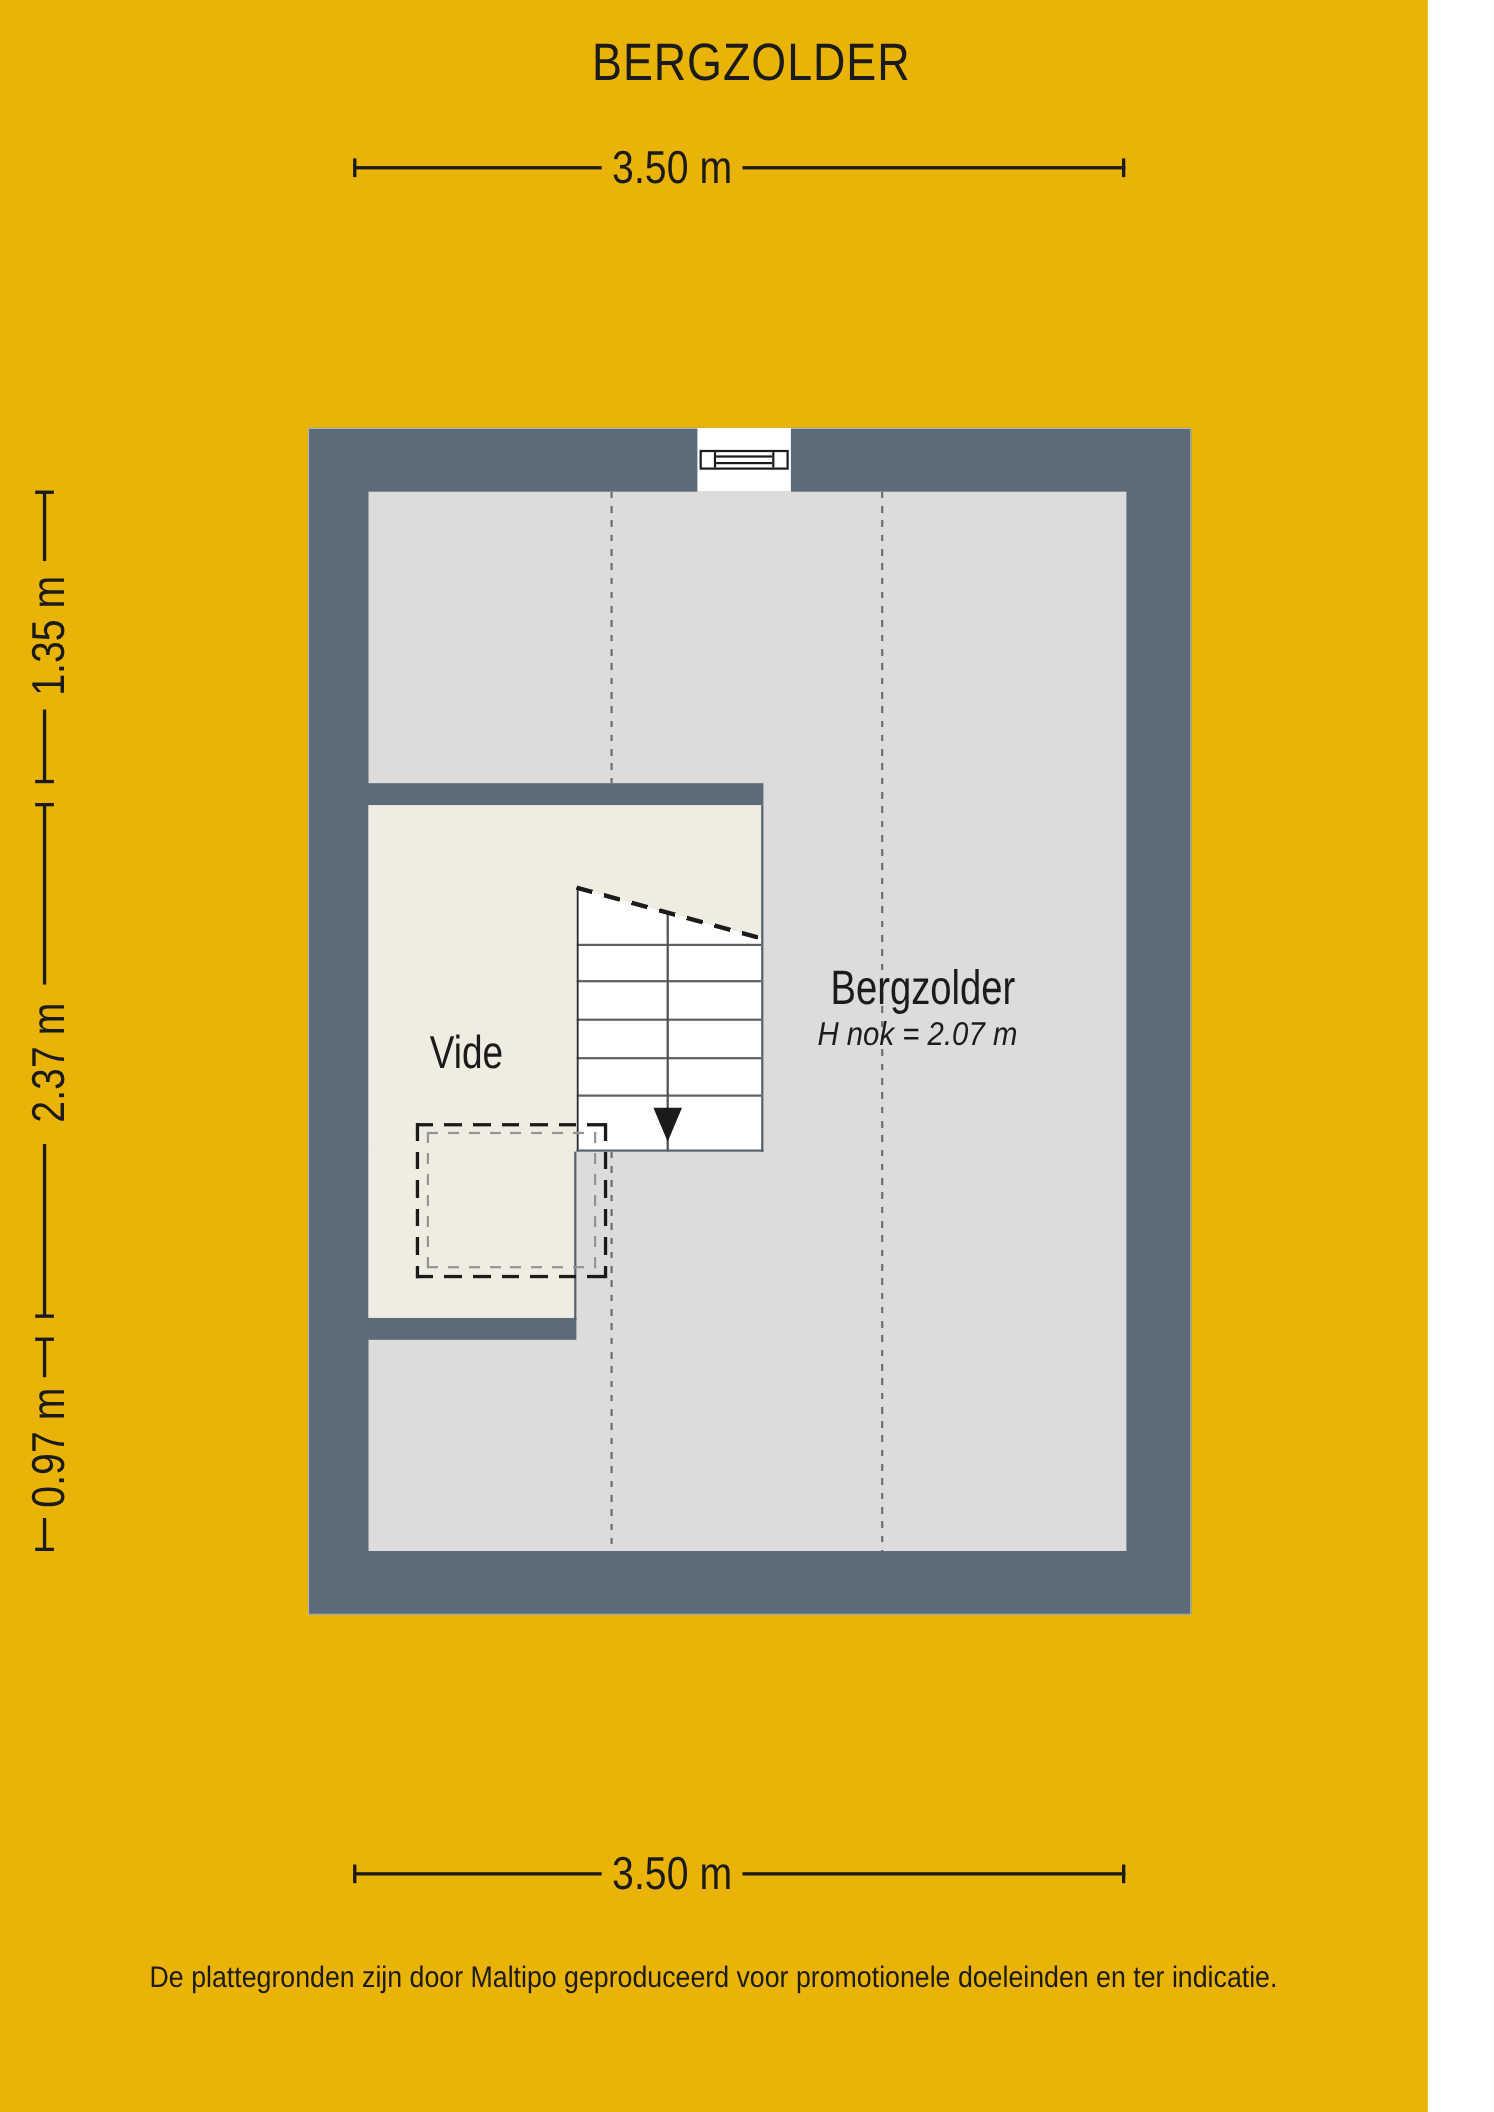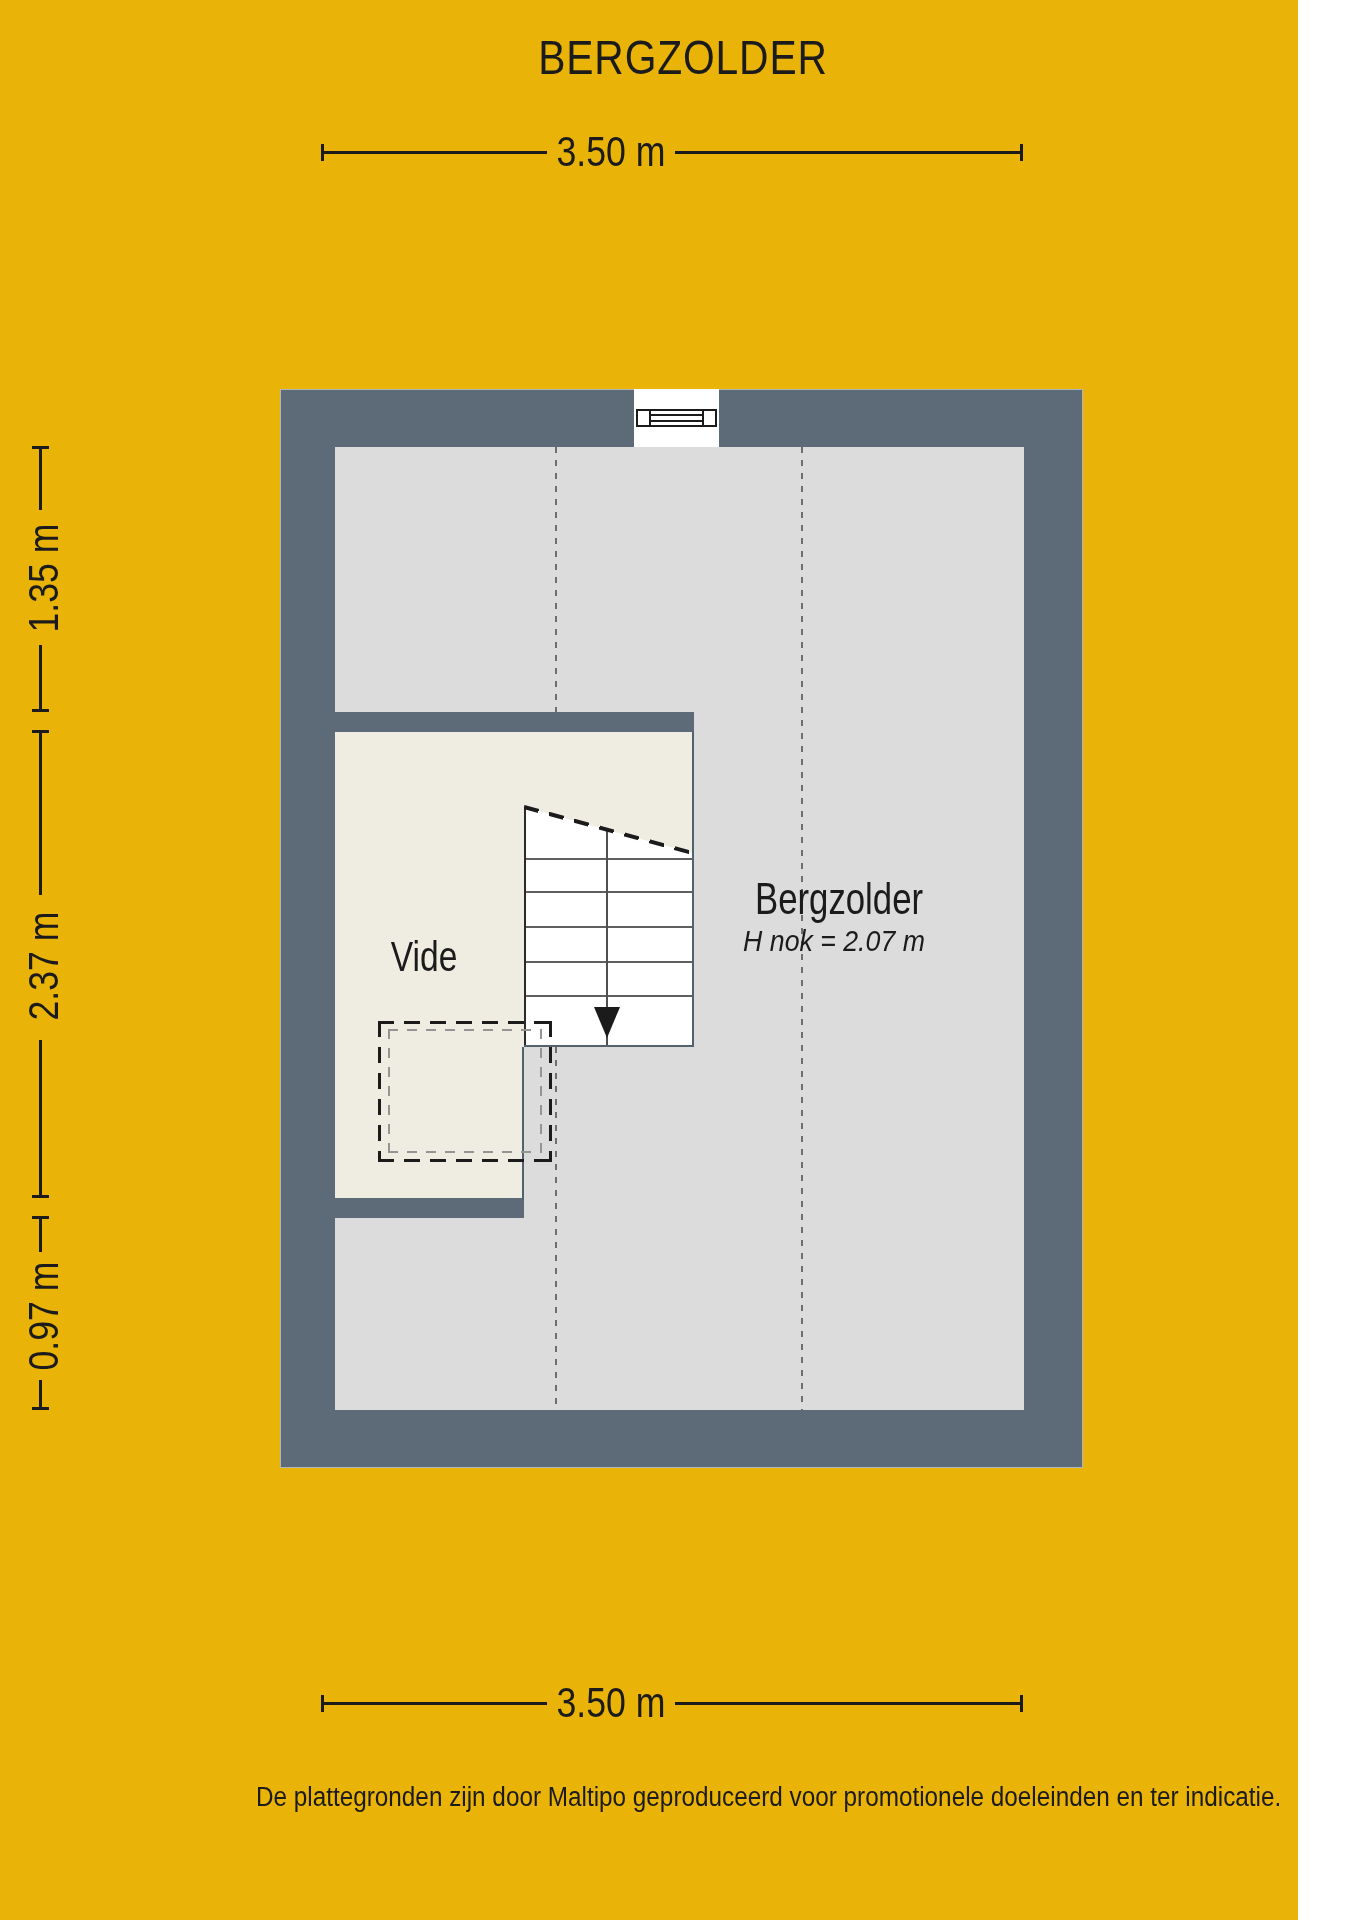--- a/index.html
+++ b/index.html
@@ -76,21 +76,21 @@
     transform-origin:0 50%; transform:rotate(15.3deg);
   }
 
   
   .dash-h { position:absolute; height:3px; background:repeating-linear-gradient(90deg,#1b1b1b 0 16px,transparent 16px 26px); }
   .dash-v { position:absolute; width:3px;  background:repeating-linear-gradient(180deg,#1b1b1b 0 16px,transparent 16px 26px); }
   .dash-h.gray { height:2px; background:repeating-linear-gradient(90deg,#949494 0 10px,transparent 10px 19px); }
   .dash-v.gray { width:2px;  background:repeating-linear-gradient(180deg,#949494 0 10px,transparent 10px 19px); }
 
   
-  .footer { position:absolute; left:16px; top:1780px; width:100%; text-align:right;padding-left:24px; }
+  .footer { position:absolute; left:0; top:1780px; width:100%; text-align:center; }
   .footer div { line-height:34px; font-size:27px; }
   .footer span { display:inline-block; transform:scaleX(0.90); white-space:nowrap; }
 </style>
 </head>
 <body>
 
 <div class="page">
 
   <h1 class="title">BERGZOLDER</h1>
 

